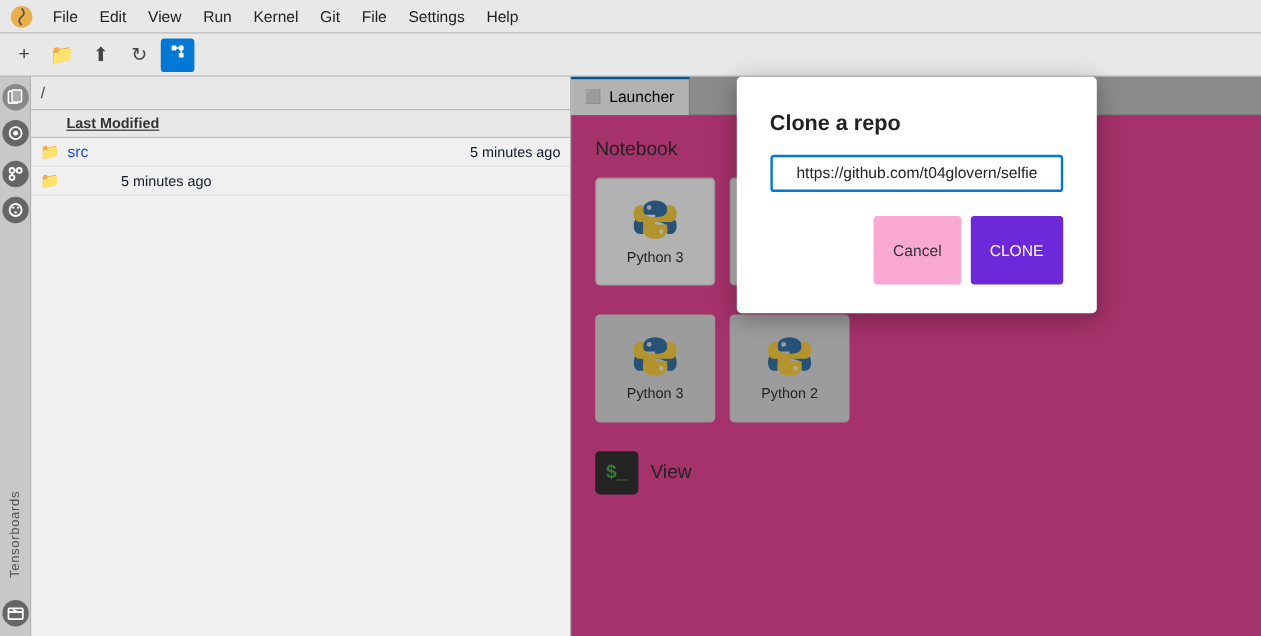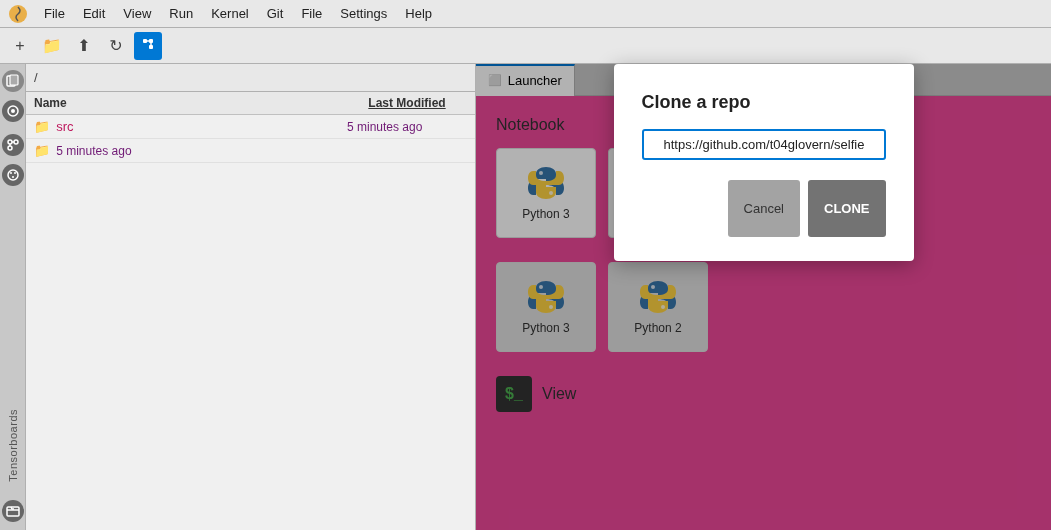--- a/index.html
+++ b/index.html
@@ -63,22 +63,22 @@
       display: flex; padding: 4px 8px; background: #e8e8e8;
       border-bottom: 1px solid #c0c0c0; font-size: 12px; color: #333; font-weight: 600;
     }
     .file-table-header .col-name { flex: 1; }
     .file-table-header .col-date { width: 120px; text-align: center; text-decoration: underline; }
     .file-row {
       display: flex; align-items: center; padding: 4px 8px; border-bottom: 1px solid #e0e0e0;
       font-size: 13px; cursor: pointer;
     }
     .file-icon { margin-right: 6px; color: #555; }
-    .file-name { flex: 1; color: #be185d; }
-    .file-date { width: 120px; text-align: left; color: #701a75; font-size: 12px; }
+    .file-name { flex: 1; color: #1d4ed8; }
+    .file-date { width: 120px; text-align: right; color: #0f172a; font-size: 12px; }
 
     
     .content-area {
       flex: 1; background: #c8c8c8; display: flex; flex-direction: column;
       position: relative;
     }
     .tab-bar {
       display: flex; align-items: center; height: 32px; background: #c8c8c8;
       border-bottom: 1px solid #b0b0b0;
     }
@@ -133,27 +133,27 @@
     }
     .modal-input {
       width: 100%; padding: 6px 20px; border: 2px solid #0078d4;
       border-radius: 3px; font-size: 13px; outline: none; color: #222;
       margin-bottom: 20px;
     }
     .modal-buttons {
       display: flex; justify-content: flex-end; gap: 8px;
     }
     .btn-cancel {
-      padding: 6px 16px; background: #a3a3a3; border: none;
+      padding: 6px 16px; background: #f9a8d4; border: none;
       border-radius: 3px; font-size: 13px; cursor: pointer; color: #333;
     }
     .btn-clone {
-      padding: 21px 16px; background: #737373; border: none;
+      padding: 21px 16px; background: #6d28d9; border: none;
       border-radius: 3px; font-size: 13px; cursor: pointer; color: white;
-      font-weight: 700;
+      font-weight: 400;
     }
   </style>
 </head>
 <body>
 
 <div class="menubar">
   <svg class="menubar-logo" viewBox="0 0 20 20">
     <circle cx="10" cy="10" r="9" fill="#e8a020" opacity="0.8"></circle>
     <path d="M10 3 Q14 7 10 10 Q6 13 10 17" stroke="#555" stroke-width="1.5" fill="none"></path>
   </svg>
@@ -236,21 +236,20 @@
         <path d="M5 3 L6 5 H8"></path>
       </svg>
     </div>
   </div>
 
   <div class="file-panel">
     <div class="file-panel-header">
       <span class="breadcrumb">/</span>
     </div>
     <div class="file-table-header">
-      <span class="col-name">Name</span>
       <span class="col-date">Last Modified</span>
     </div>
     <div class="file-row">
       <span class="file-icon">📁</span>
       <span class="file-name">src</span>
       <span class="file-date">5 minutes ago</span>
     </div>
     <div class="file-row">
       <span class="file-icon">📁</span>
       <span class="file-date">5 minutes ago</span>

